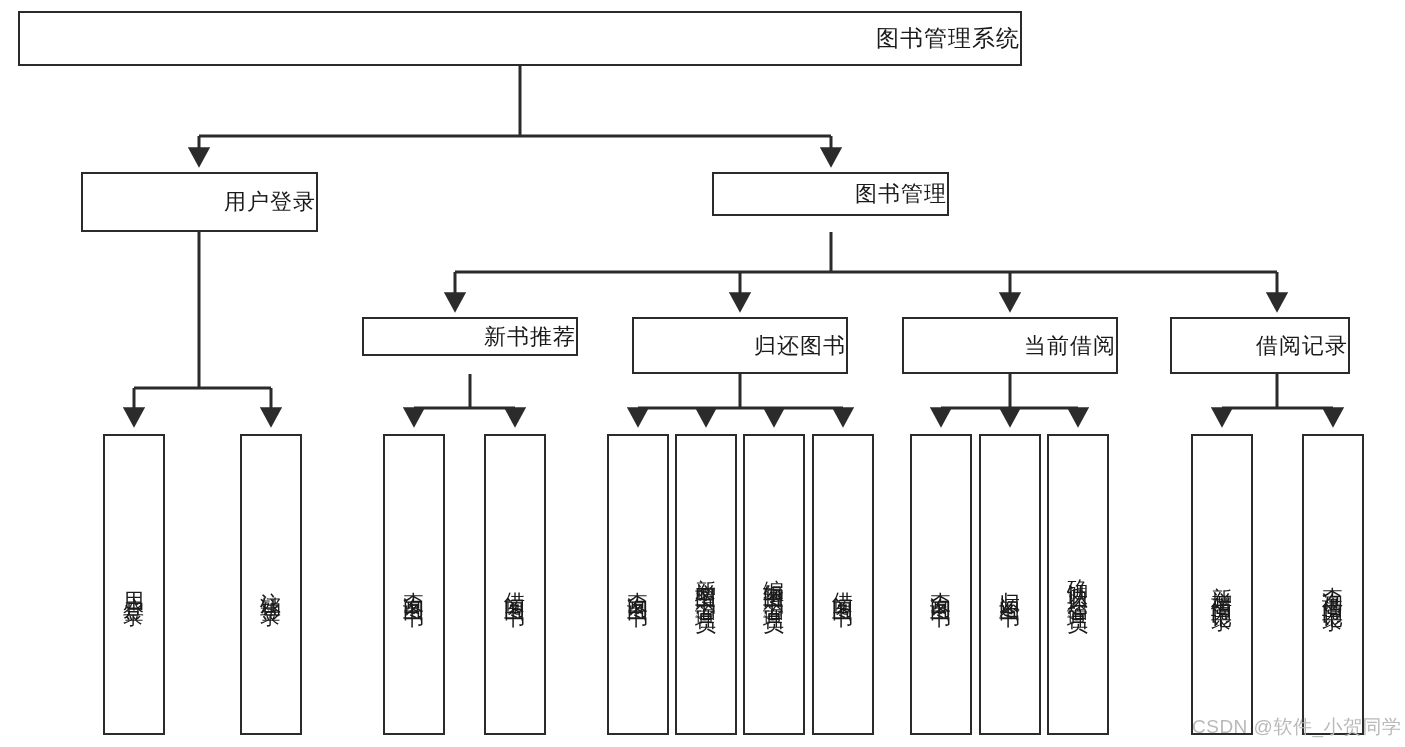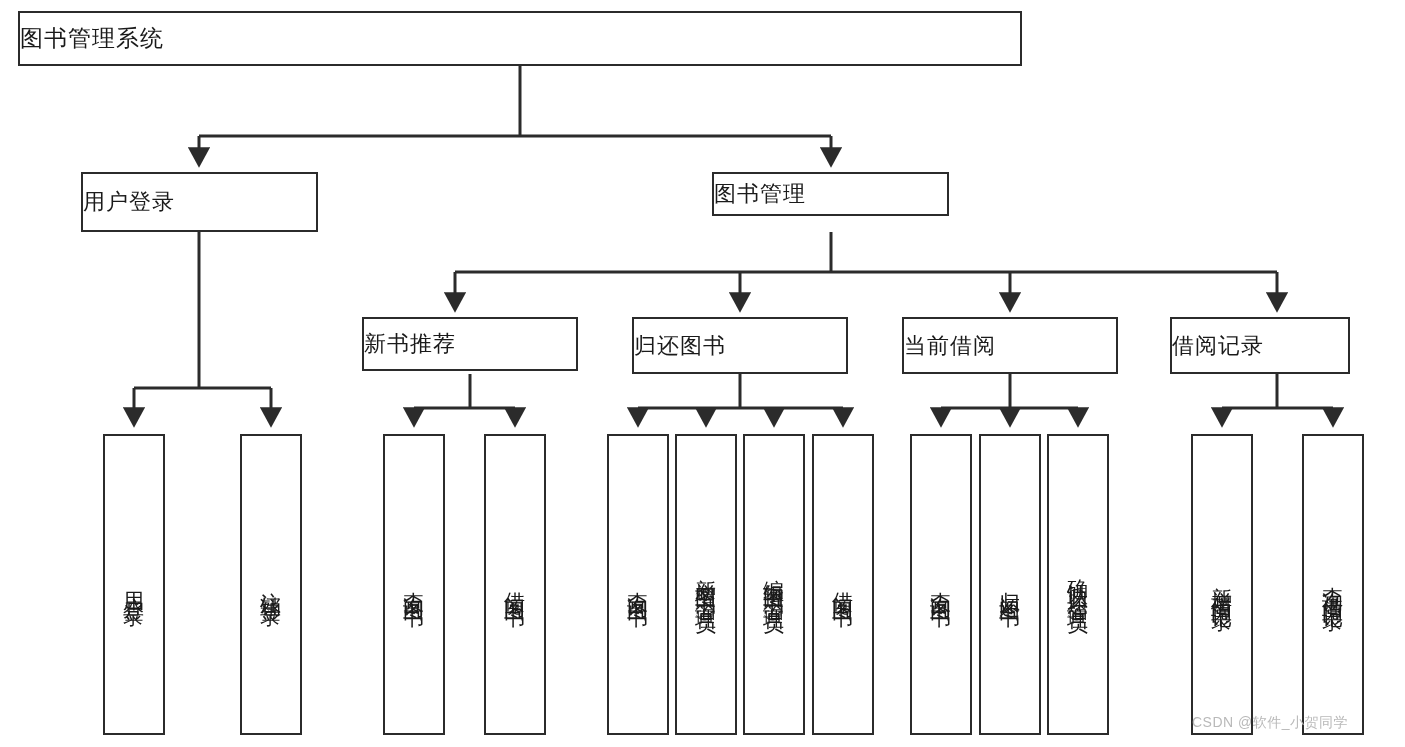--- a/index.html
+++ b/index.html
@@ -25,21 +25,21 @@
     height: 747px;
     pointer-events: none;
   }
   .node {
     position: absolute;
     box-sizing: border-box;
     border: 2.5px solid #2b2b2b;
     background: #ffffff;
     display: flex;
     align-items: center;
-    justify-content: flex-start;
+    justify-content: flex-end;
     color: #1a1a1a;
     line-height: 1.15;
   }
   .node.horiz {
     font-size: 22px;
     letter-spacing: 1px;
   }
   .node.root {
     font-size: 23px;
   }
@@ -52,21 +52,21 @@
   .vtext {
     writing-mode: vertical-rl;
     text-orientation: upright;
     letter-spacing: 5px;
     white-space: nowrap;
     line-height: 1;
     display: block;
   }
   .watermark {
     position: absolute;
-    font-size: 14px;
+    font-size: 19px;
     color: #b9b9b9;
     white-space: nowrap;
     letter-spacing: 0.5px;
   }
 </style>
 </head>
 <body>
 
 <div id="canvas">
 
@@ -124,21 +124,21 @@
     <span>图书管理系统</span>
   </div>
 
   <div class="node horiz" style="left:81px; top:172px; width:237px; height:60px;">
     <span>用户登录</span>
   </div>
   <div class="node horiz" style="left:712px; top:172px; width:237px; height:44px;">
     <span>图书管理</span>
   </div>
 
-  <div class="node horiz" style="left:362px; top:317px; width:216px; height:54px;">
+  <div class="node horiz" style="left:362px; top:317px; width:216px; height:39px;">
     <span>新书推荐</span>
   </div>
   <div class="node horiz" style="left:632px; top:317px; width:216px; height:57px;">
     <span>归还图书</span>
   </div>
   <div class="node horiz" style="left:902px; top:317px; width:216px; height:57px;">
     <span>当前借阅</span>
   </div>
   <div class="node horiz" style="left:1170px; top:317px; width:180px; height:57px;">
     <span>借阅记录</span>

